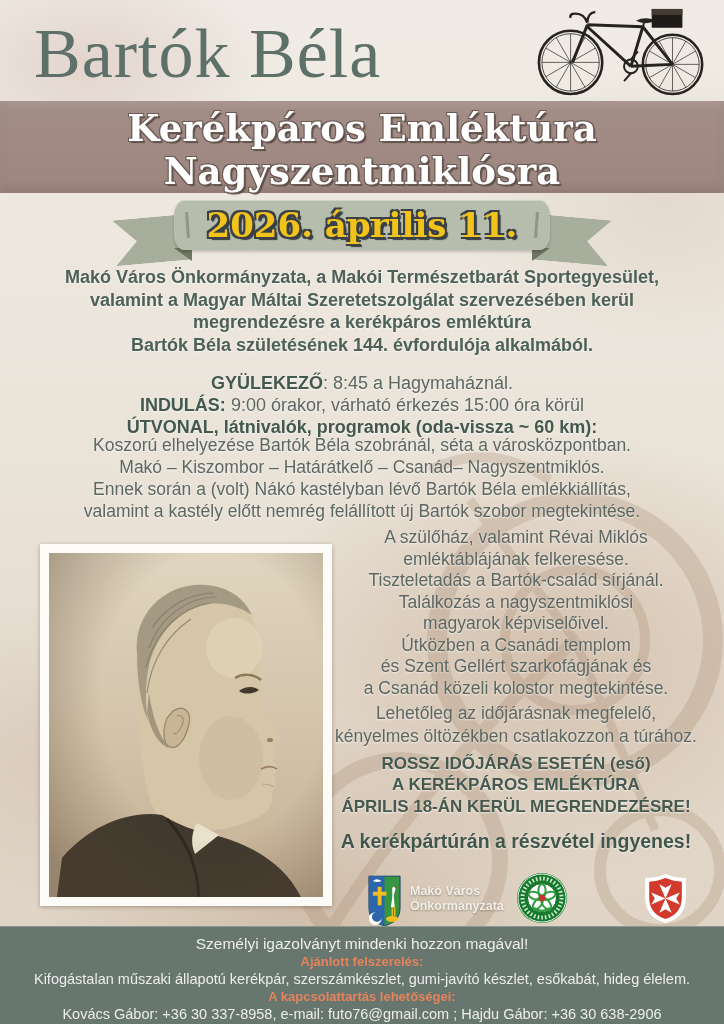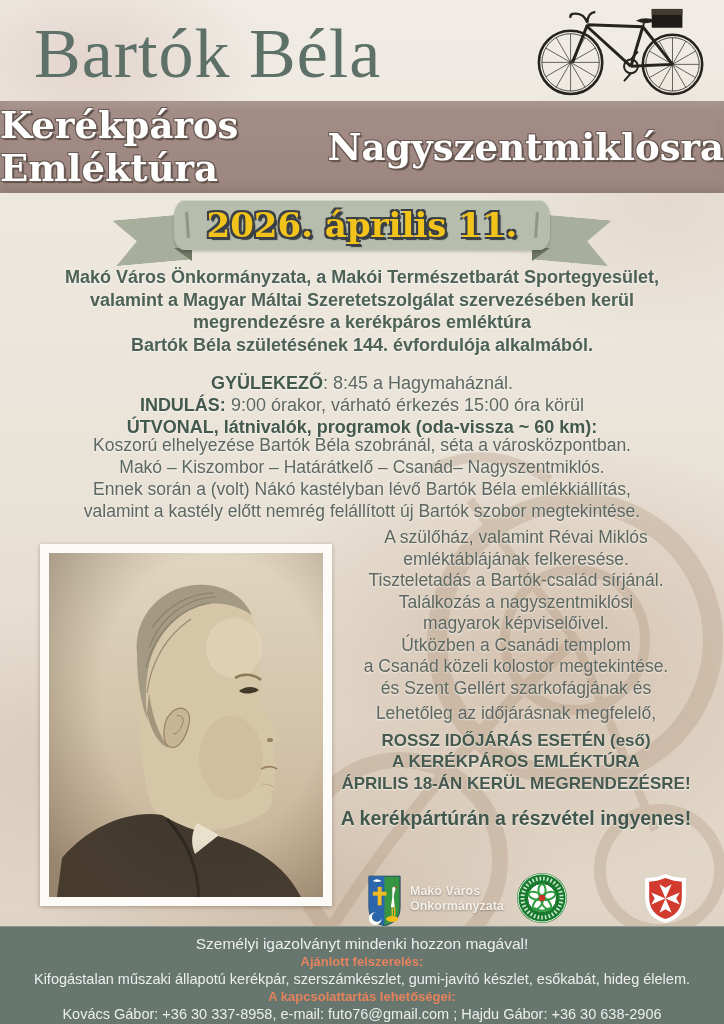--- a/index.html
+++ b/index.html
@@ -18,21 +18,21 @@
   .layer{position:absolute;z-index:1;}
 
   .title{
     left:34px;top:8px;margin:0;font-family:"Liberation Serif","DejaVu Serif",serif;
     font-weight:400;font-size:70px;line-height:92px;color:#5d7168;letter-spacing:1px;
   }
   .bike{left:530px;top:5px;width:190px;height:94px;}
 
   .banner{
     left:0;right:0;top:101px;height:92px;background:linear-gradient(180deg,#a38d87,#9d867f);
-    display:flex;flex-direction:row;align-items:center;justify-content:flex-end;
+    display:flex;flex-direction:column;align-items:center;justify-content:flex-end;
     box-shadow:inset 0 4px 8px rgba(255,255,255,.12), inset 0 -4px 8px rgba(60,45,40,.15);
   }
   .banner-line{
     font-family:"DejaVu Serif","Liberation Serif",serif;font-weight:bold;
     font-size:37px;line-height:43px;color:#ffffff;
     text-shadow:-1px -1px 0 #6a5a53, 1px -1px 0 #6a5a53, -1px 1px 0 #6a5a53, 2px 2px 1px #5d4f49;
   }
 
   .ribbon{left:50%;top:196px;width:492px;height:72px;transform:translateX(-50%);}
   .ribbon .tail{position:absolute;width:76px;height:46px;background:#a7ae9c;}
@@ -249,25 +249,26 @@
   </div>
 
   <div class="layer right-col">
     <div class="program">
       <div>A szülőház, valamint Révai Miklós</div>
       <div>emléktáblájának felkeresése.</div>
       <div>Tiszteletadás a Bartók-család sírjánál.</div>
       <div>Találkozás a nagyszentmiklósi</div>
       <div>magyarok képviselőivel.</div>
       <div>Útközben a Csanádi templom</div>
+      <div>és Szent Gellért szarkofágjának és</div>
       <div>a Csanád közeli kolostor megtekintése.</div>
-      <div>és Szent Gellért szarkofágjának és</div>
     </div>
     <div class="weather">
       <div>Lehetőleg az időjárásnak megfelelő,</div>
+      <div>kényelmes öltözékben csatlakozzon a túrához.</div>
     </div>
     <div class="rain">
       <div>ROSSZ IDŐJÁRÁS ESETÉN (eső)</div>
       <div>A KERÉKPÁROS EMLÉKTÚRA</div>
       <div>ÁPRILIS 18-ÁN KERÜL MEGRENDEZÉSRE!</div>
     </div>
     <div class="free">A kerékpártúrán a részvétel ingyenes!</div>
   </div>
 
   <svg class="layer logo-mako" viewBox="0 0 36 54">

